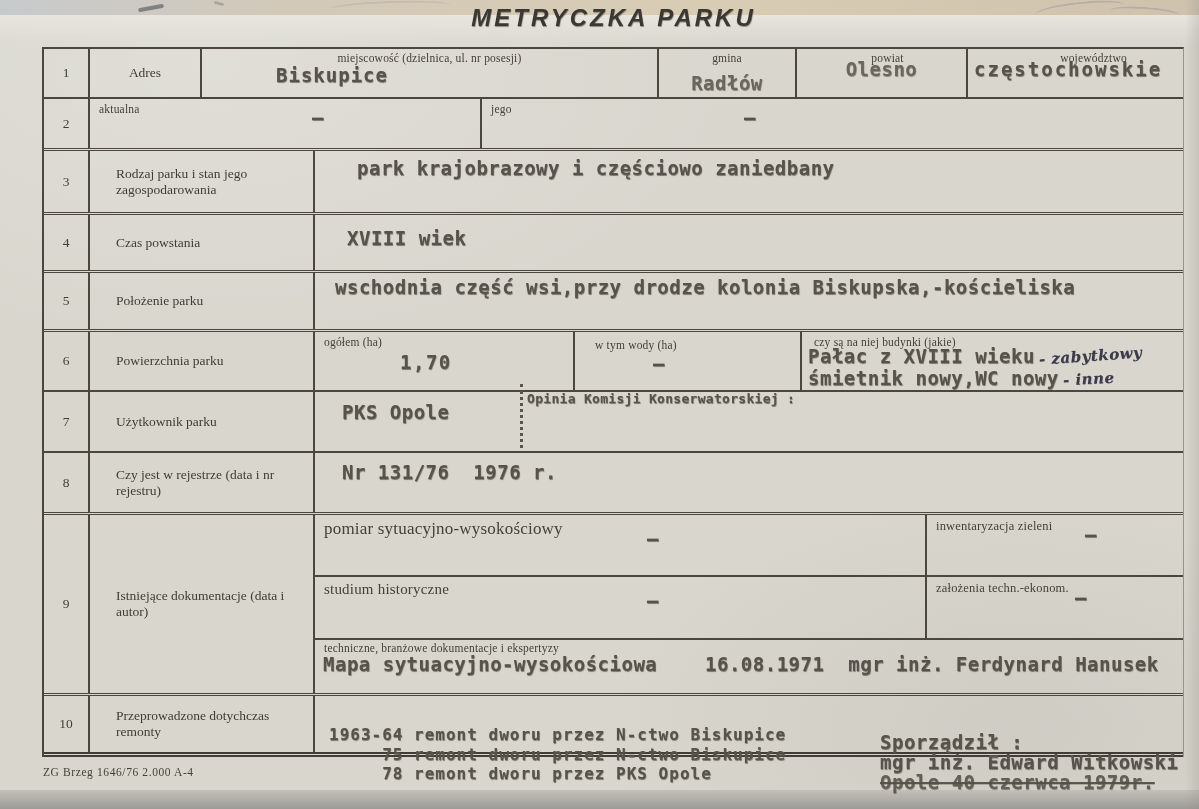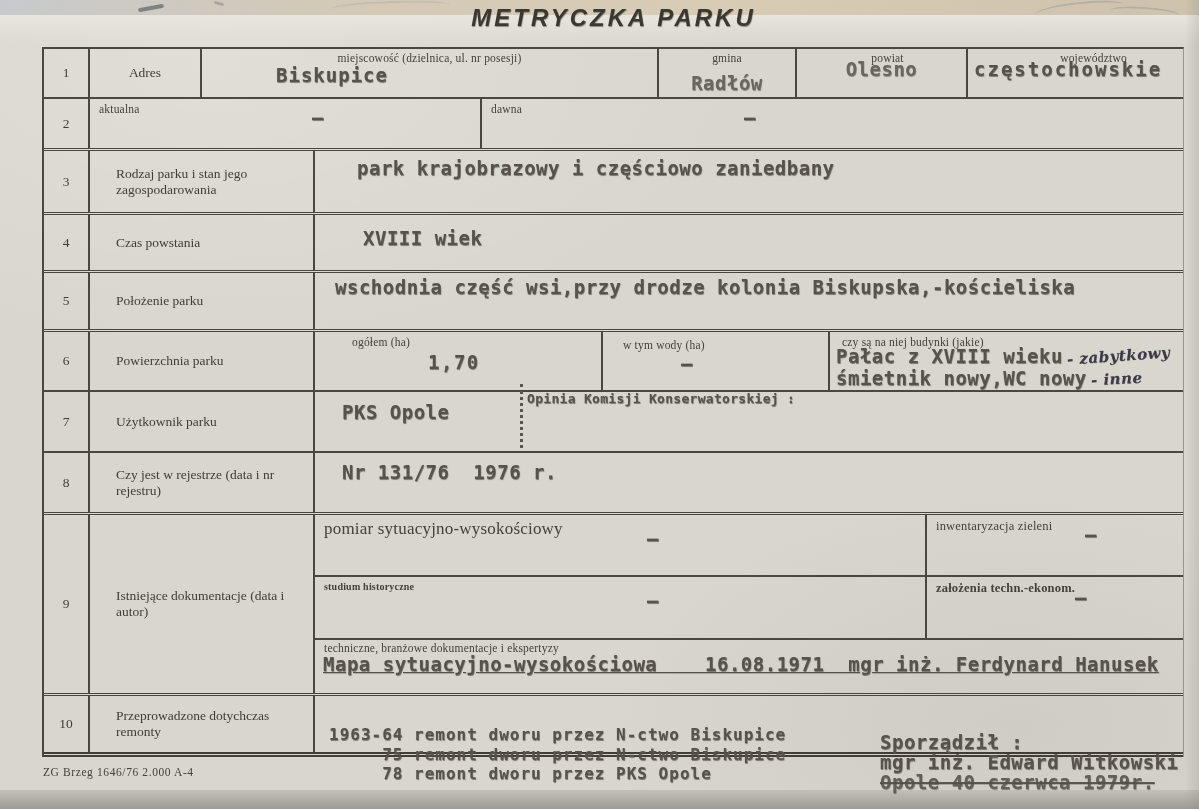--- a/index.html
+++ b/index.html
@@ -101,53 +101,53 @@
       </div>
     </div>
 
     <div class="row bb-d" style="height:52px;">
       <div class="cell num vr">2</div>
       <div class="cell vr" style="width:392px;">
         <span class="hdr hdr-tl">aktualna</span>
         <span class="typed abs" style="left:222px;top:7px;">—</span>
       </div>
       <div class="cell content">
-        <span class="hdr hdr-tl">dawna</span>
+        <span class="hdr hdr-tl">jego</span>
         <span class="typed abs" style="left:262px;top:7px;">—</span>
       </div>
     </div>
 
     <div class="row bb-d" style="height:64px;">
       <div class="cell num vr">3</div>
       <div class="cell lab vr">Rodzaj parku i stan jego zagospodarowania</div>
       <div class="cell content">
         <span class="typed abs" style="left:42px;top:6px;">park krajobrazowy i częściowo zaniedbany</span>
       </div>
     </div>
 
     <div class="row bb-d" style="height:58px;">
       <div class="cell num vr">4</div>
       <div class="cell lab vr">Czas powstania</div>
       <div class="cell content">
-        <span class="typed abs" style="left:48px;top:12px;">XVIII wiek</span>
+        <span class="typed abs" style="left:32px;top:12px;">XVIII wiek</span>
       </div>
     </div>
 
     <div class="row bb-d" style="height:59px;">
       <div class="cell num vr">5</div>
       <div class="cell lab vr">Położenie parku</div>
       <div class="cell content">
         <span class="typed abs" style="left:20px;top:3px;">wschodnia część wsi,przy drodze kolonia Biskupska,-kościeliska</span>
       </div>
     </div>
 
     <div class="row bb-s" style="height:60px;">
       <div class="cell num vr">6</div>
       <div class="cell lab vr">Powierzchnia parku</div>
-      <div class="cell vr" style="width:260px;margin-left:28px;">
+      <div class="cell vr" style="width:260px;">
         <span class="hdr hdr-tl">ogółem (ha)</span>
         <span class="typed abs" style="left:85px;top:19px;letter-spacing:1.5px;">1,70</span>
       </div>
       <div class="cell vr" style="width:227px;">
         <span class="hdr hdr-tl" style="left:20px;top:7px;">w tym wody (ha)</span>
         <span class="typed abs" style="left:78px;top:20px;">—</span>
       </div>
       <div class="cell content">
         <span class="hdr hdr-tl" style="left:12px;top:4px;">czy są na niej budynki (jakie)</span>
         <div class="abs" style="left:6px;top:14px;line-height:20px;white-space:nowrap;">
@@ -190,32 +190,32 @@
             <span class="hdr hdr-tl" style="font-size:17px;">pomiar sytuacyjno-wysokościowy</span>
             <span class="typed abs" style="left:332px;top:12px;">—</span>
           </div>
           <div class="cell content">
             <span class="hdr hdr-tl" style="font-size:12.5px;">inwentaryzacja zieleni</span>
             <span class="typed abs" style="left:158px;top:8px;">—</span>
           </div>
         </div>
         <div class="sub" style="height:63px;border-bottom:2px solid #4b463e;">
           <div class="cell vr" style="width:612px;">
-            <span class="hdr hdr-tl" style="font-size:10px;font-weight:bold;">studium historyczne</span>
+            <span class="hdr hdr-tl" style="font-size:15px;">studium historyczne</span>
             <span class="typed abs" style="left:332px;top:12px;">—</span>
           </div>
           <div class="cell content">
-            <span class="hdr hdr-tl" style="font-size:12.5px;font-weight:bold;">założenia techn.-ekonom.</span>
+            <span class="hdr hdr-tl" style="font-size:12.5px;">założenia techn.-ekonom.</span>
             <span class="typed abs" style="left:148px;top:9px;">—</span>
           </div>
         </div>
         <div class="sub" style="flex:1;">
           <div class="cell content">
             <span class="hdr hdr-tl" style="top:2px;">techniczne, branżowe dokumentacje i ekspertyzy</span>
-            <span class="typed abs" style="left:8px;top:13px;text-decoration:underline;">Mapa sytuacyjno-wysokościowa    16.08.1971  mgr inż. Ferdynard Hanusek</span>
+            <span class="typed abs" style="left:8px;top:13px;">Mapa sytuacyjno-wysokościowa    16.08.1971  mgr inż. Ferdynard Hanusek</span>
           </div>
         </div>
       </div>
     </div>
 
     <div class="row bb-f" style="height:61px;">
       <div class="cell num vr">10</div>
       <div class="cell lab vr">Przeprowadzone dotychczas remonty</div>
       <div class="cell content" style="overflow:visible;margin-top:28px;">
         <div class="abs" style="left:14px;top:1px;line-height:19.5px;">

